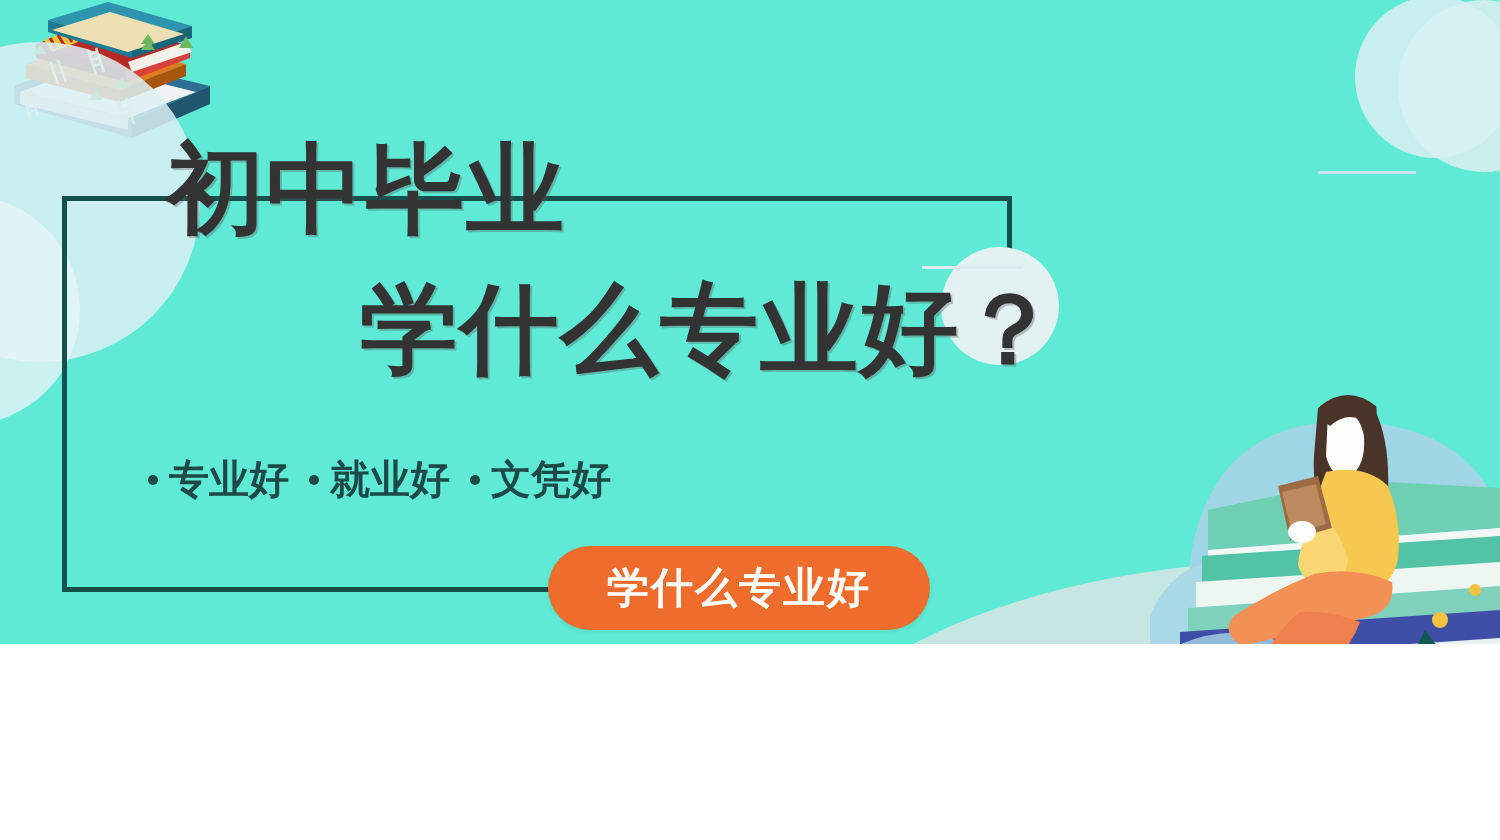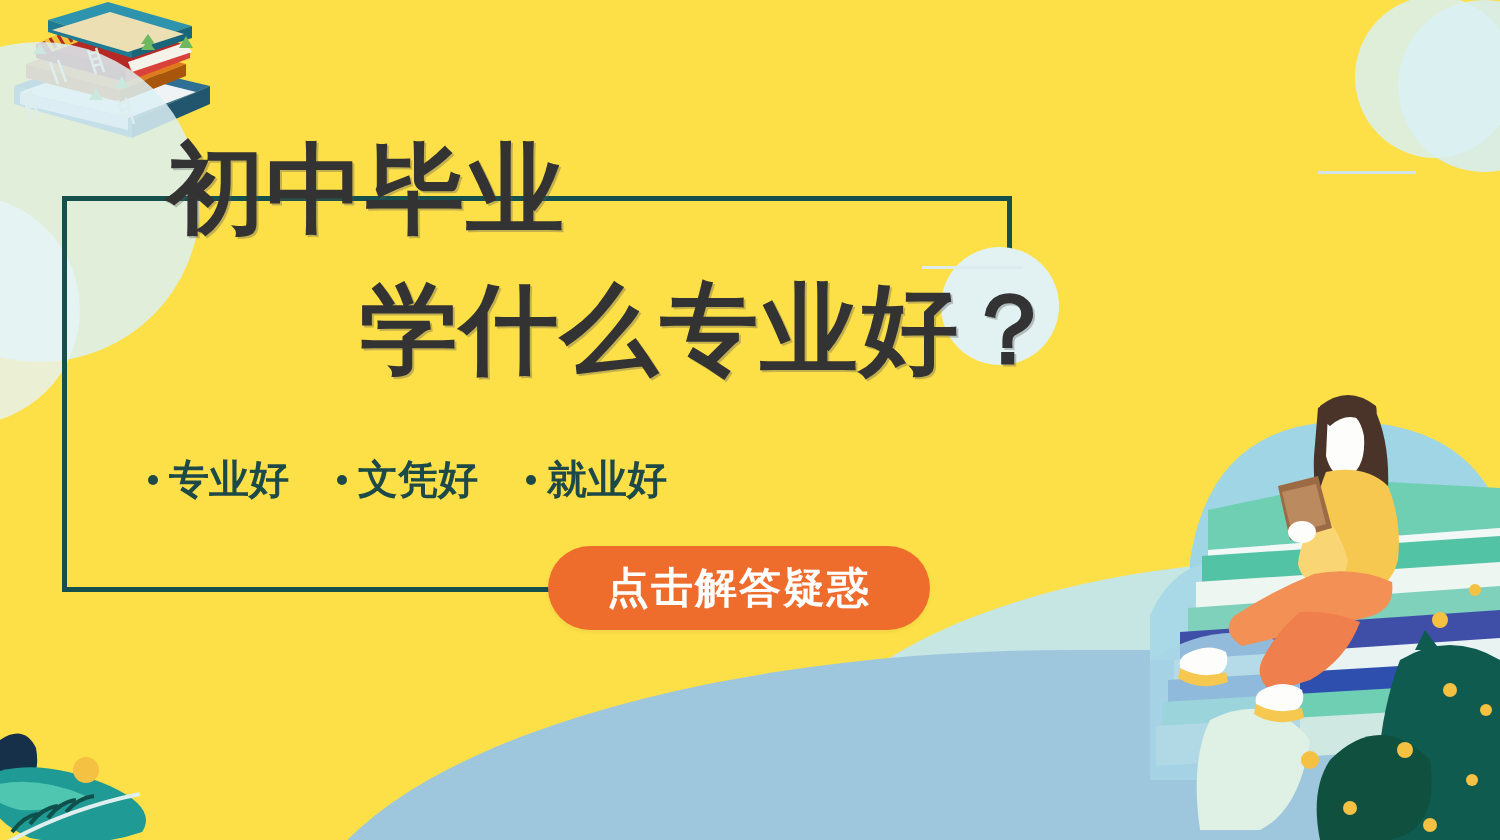--- a/index.html
+++ b/index.html
@@ -4,22 +4,22 @@
 <style>
   * { margin:0; padding:0; box-sizing:border-box; }
   html,body { width:1500px; height:840px; }
   body {
     font-family:"Liberation Sans","DejaVu Sans",sans-serif;
     background:#ffffff;
     overflow:hidden;
   }
   #banner {
     position:relative;
-    width:1500px; height:840px;
-    background:#fde047;
+    width:1500px; height:644px;
+    background:#5eead4;
     overflow:hidden;
   }
 
   
   .deco { position:absolute; pointer-events:none; }
 
   .circle-tl {
     left:-120px; top:42px;
     width:320px; height:320px;
     border-radius:50%;
@@ -103,21 +103,21 @@
   }
   .headline-1 { left:166px; top:140px; font-size:98px; line-height:1; }
   .headline-2 { left:360px; top:288px; font-size:98px; line-height:1;font-family:Liberation Mono, monospace; }
 
   
   .bullets {
     position:absolute;
     left:148px; top:452px;
     display:flex;
     align-items:flex-end;
-    gap:48px;
+    gap:20px;
   }
   .bullet-item {
     display:flex;
     align-items:center;
     gap:11px;
     color:#1d4a48;
     font-size:40px;
     font-weight:bold;
     white-space:nowrap;
   }
@@ -320,24 +320,24 @@
   <div class="headline-2">学什么专业好？</div>
 
   
   <div class="bullets">
     <div class="bullet-item">
       <span class="bullet-dot"></span>
       <span>专业好</span>
     </div>
     <div class="bullet-item">
       <span class="bullet-dot"></span>
-      <span>文凭好</span>
+      <span>就业好</span>
     </div>
     <div class="bullet-item">
       <span class="bullet-dot"></span>
-      <span>就业好</span>
+      <span>文凭好</span>
     </div>
   </div>
 
   
-  <button class="cta">点击解答疑惑</button>
+  <button class="cta">学什么专业好</button>
 
 </div>
 
 </body></html>

